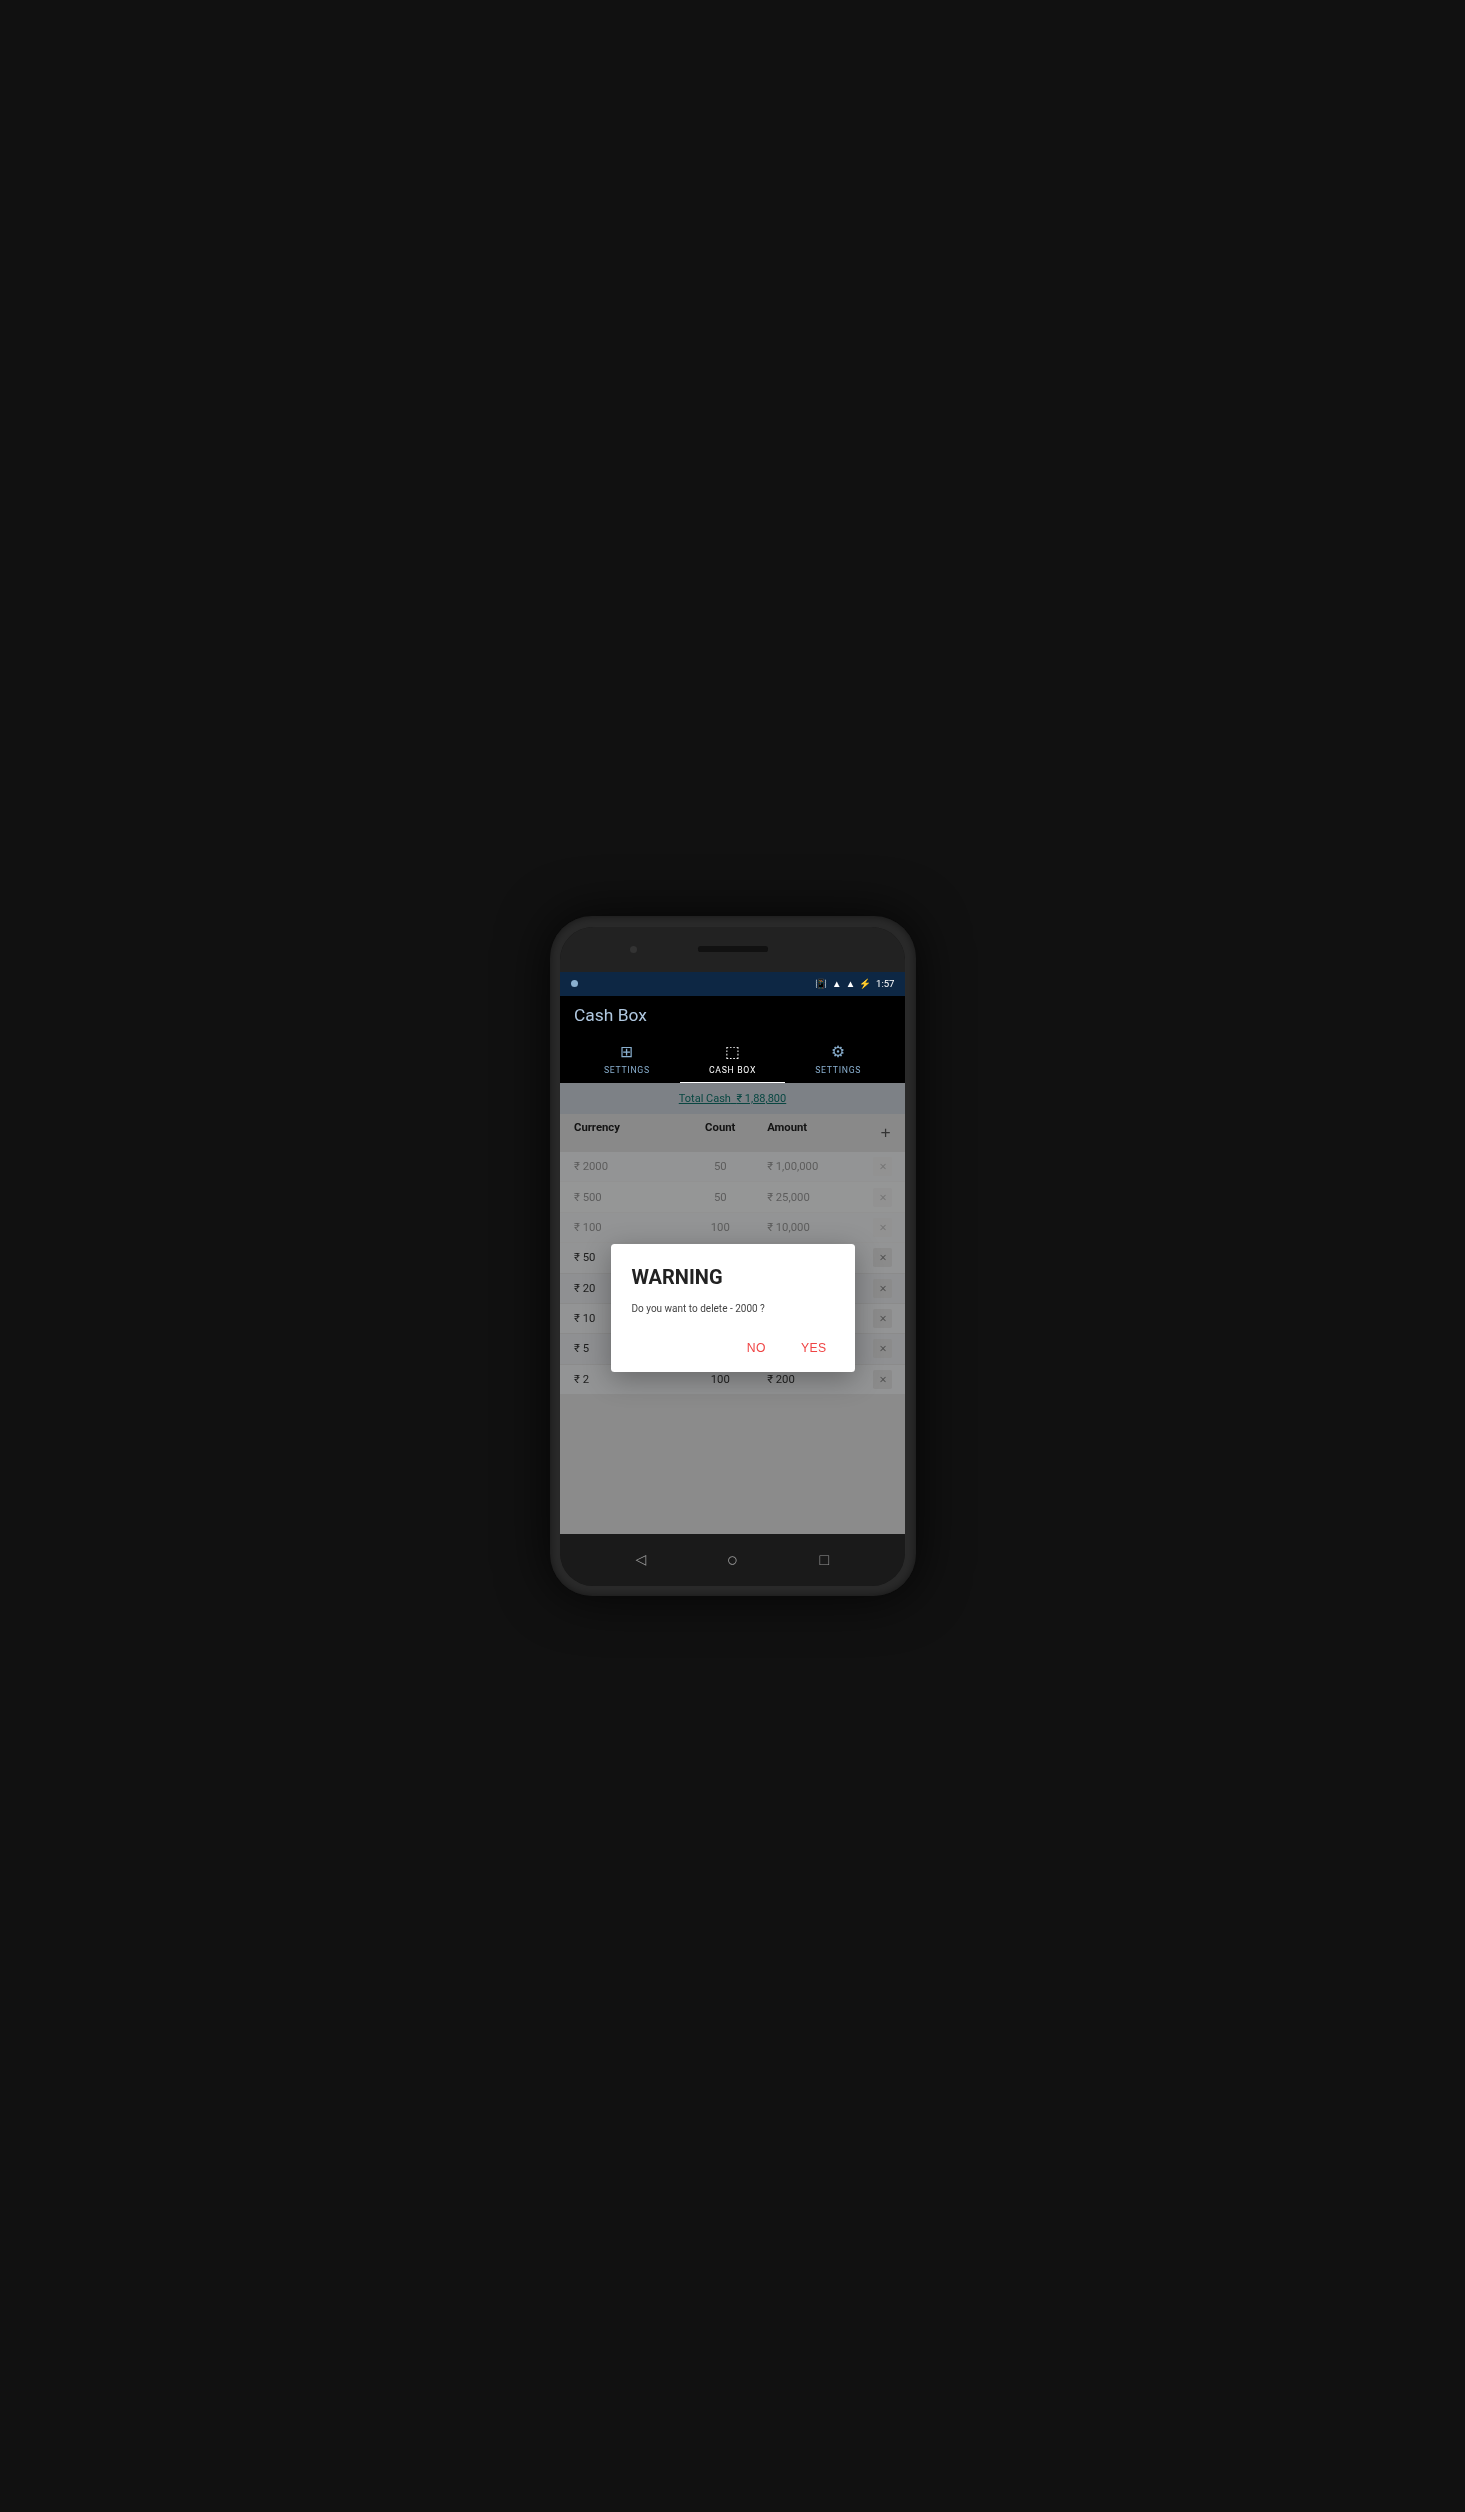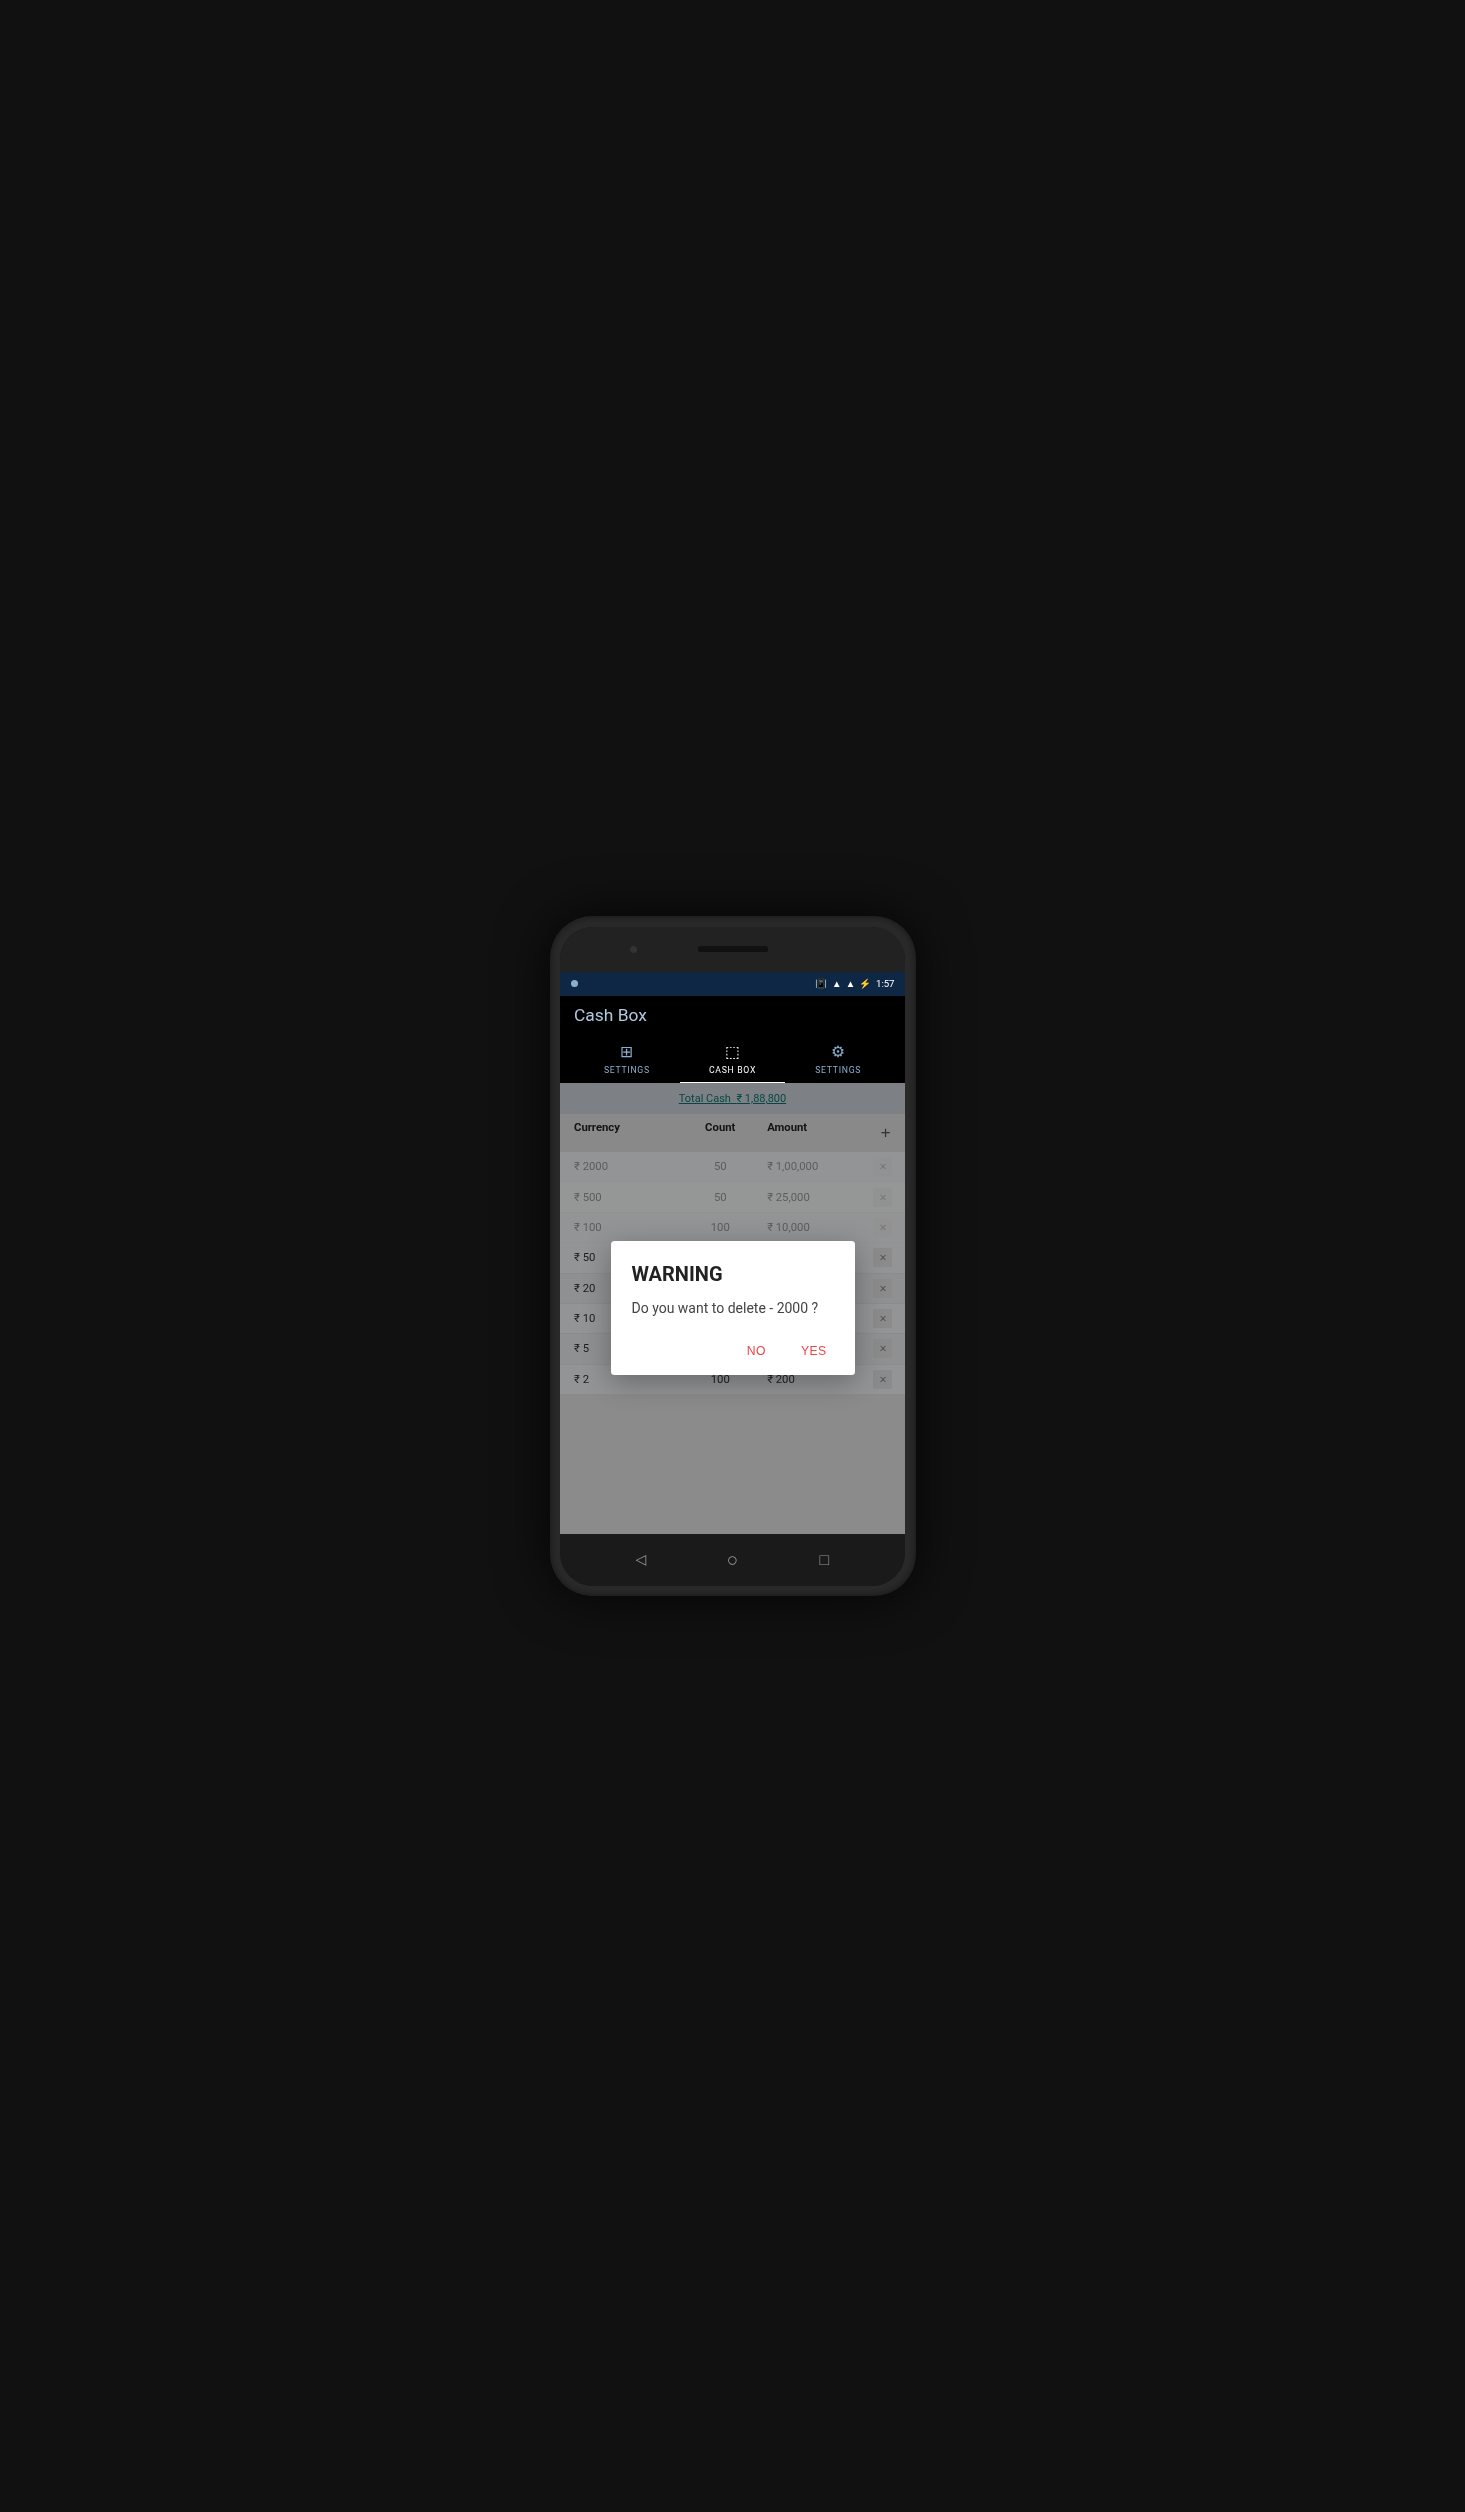--- a/index.html
+++ b/index.html
@@ -288,21 +288,21 @@
     }
 
     .dialog-title {
       font-size: 20px;
       font-weight: bold;
       color: #222;
       margin-bottom: 12.2px;
     }
 
     .dialog-message {
-      font-size: 14px;
+      font-size: 10px;
       color: #444;
       margin-bottom: 21px;
       line-height: 1.5;
     }
 
     .dialog-buttons {
       display: flex;
       justify-content: flex-end;
       gap: 21px;
     }

